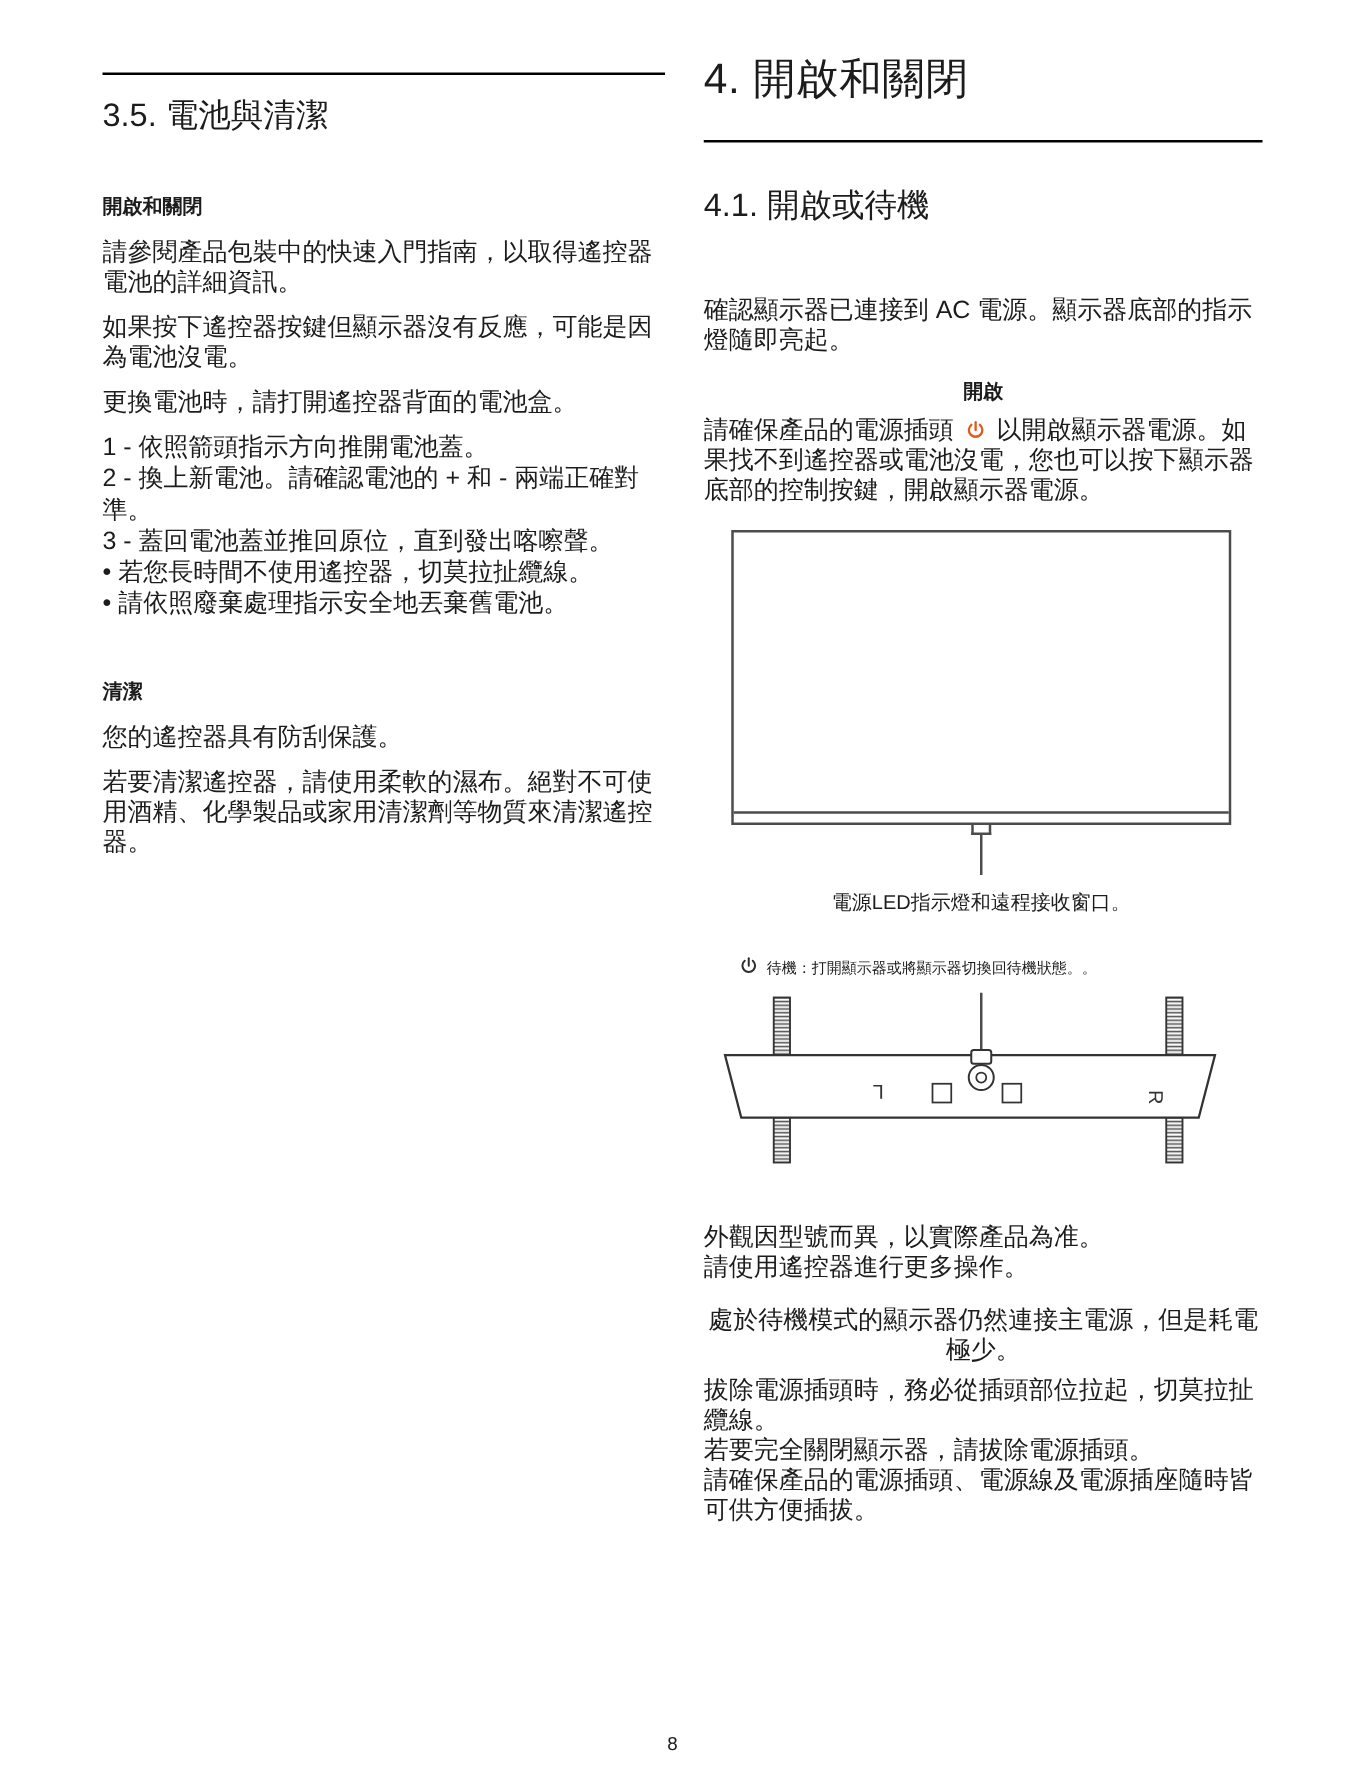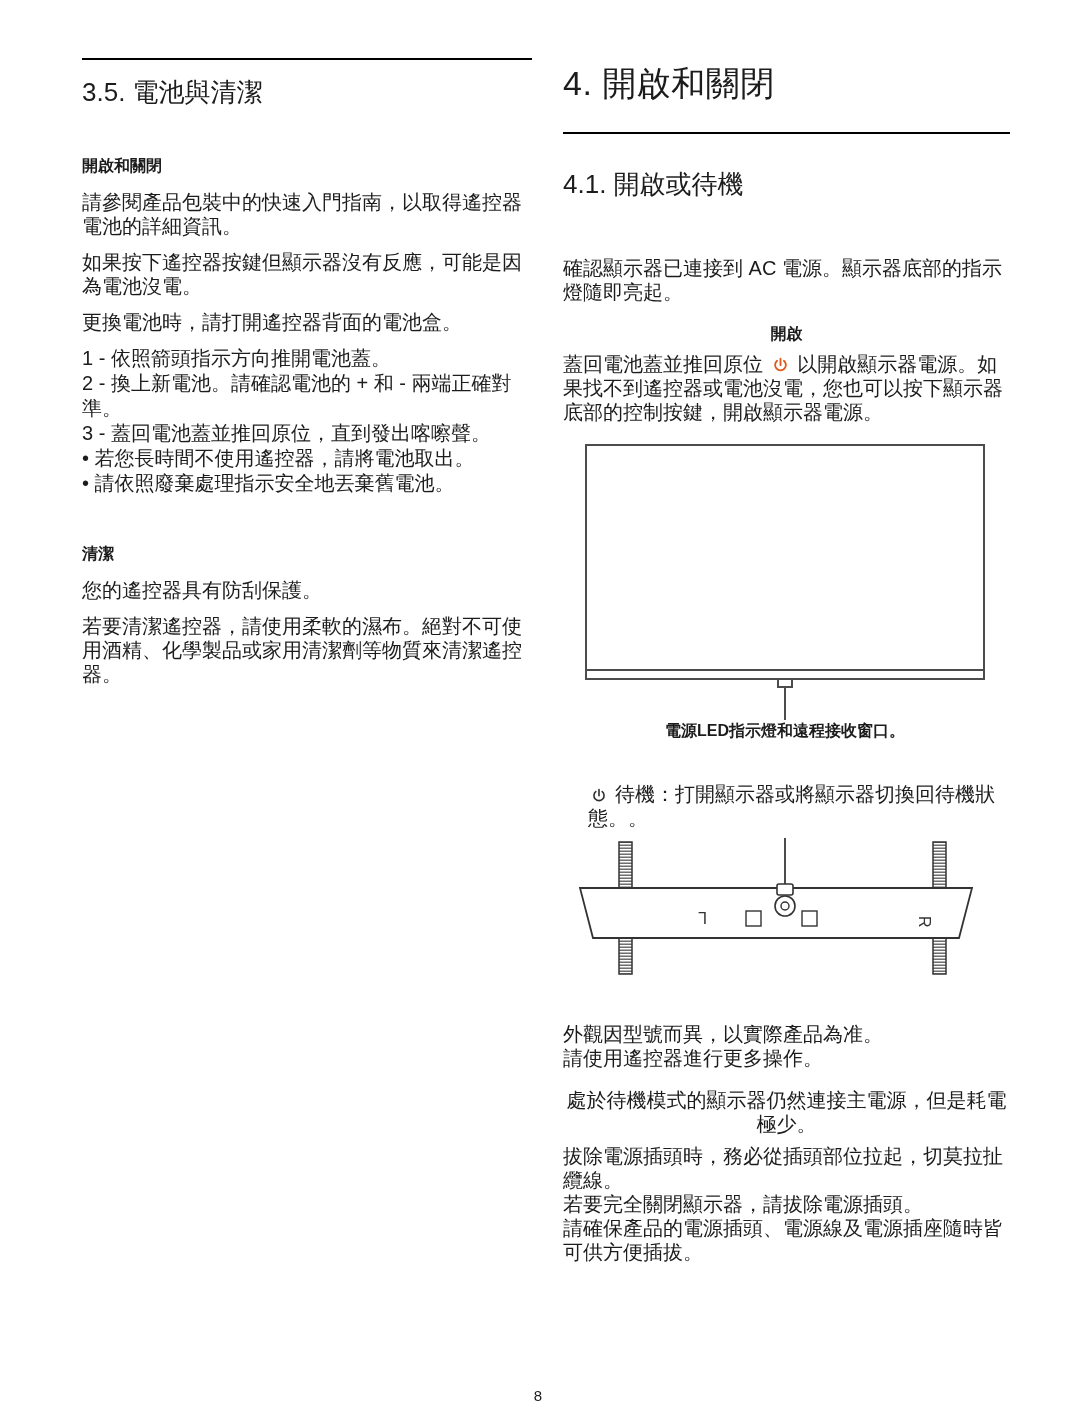--- a/index.html
+++ b/index.html
@@ -5,21 +5,21 @@
   * { margin:0; padding:0; box-sizing:border-box; }
   html,body { background:#ffffff; }
   body {
     position:relative;
     width:1076px; height:1416px;
     color:#1c1c1c;
     font-family:"Liberation Sans","DejaVu Sans",sans-serif;
     overflow:hidden;
   }
   .col-left  { position:absolute; left:82px;  top:58px; width:450px; }
-  .col-right { position:absolute; left:563px; top:64px; width:447px; }
+  .col-right { position:absolute; left:563px; top:44px; width:447px; }
 
   .rule { border-top:2px solid #000; }
 
   h1.chapter { font-size:34px; font-weight:400; line-height:38px; letter-spacing:0.5px; }
   .col-right .rule { margin-top:30px; }
   h2.section { font-size:26px; font-weight:400; line-height:32px; }
   .col-left h2.section { margin-top:16px; }
   .col-right h2.section { margin-top:34px; }
 
   .subhead { font-size:16px; font-weight:700; line-height:24px; }
@@ -35,24 +35,24 @@
   .intro { margin-top:56px; }
 
   .pwr-inline { display:inline-block; vertical-align:-3px; margin:0 3px; }
 
   
   .diagram1 { margin-top:20px; margin-left:22px; width:400px; }
   .tv-screen { width:400px; height:236px; border:2px solid #4c4c4c; position:relative; background:#fff; }
   .tv-bottom-strip { position:absolute; left:0; right:0; bottom:7px; border-top:2px solid #4c4c4c; }
   .tv-tab { width:16px; height:8px; border:2px solid #4c4c4c; border-top:none; margin:0 auto; background:#fff; }
   .pointer-v { width:2px; height:32px; background:#4c4c4c; margin:0 auto; }
-  .caption { text-align:center; margin-top:0; font-size:16px; line-height:22px;font-weight:bold; }
+  .caption { text-align:center; margin-top:12px; font-size:16px; line-height:22px; }
 
   
-  .standby-line { margin-top:40px; margin-left:25px; font-size:20px; line-height:24px;font-family:Liberation Serif, serif; }
+  .standby-line { margin-top:28px; margin-left:25px; font-size:12px; line-height:24px; }
   .diagram2 { display:block; margin-top:8px; margin-left:12px; }
 
   .notes { margin-top:42px; }
   .note-block { }
   .page-number { position:absolute; left:0; right:0; bottom:12px; text-align:center; font-size:15px; }
 </style>
 </head>
 <body>
 
 <div class="col-left">
@@ -61,41 +61,41 @@
 
   <div class="subhead mt-lg">開啟和關閉</div>
   <p class="mt-sm">請參閱產品包裝中的快速入門指南，以取得遙控器電池的詳細資訊。</p>
   <p class="mt-sm">如果按下遙控器按鍵但顯示器沒有反應，可能是因為電池沒電。</p>
   <p class="mt-sm">更換電池時，請打開遙控器背面的電池盒。</p>
 
   <div class="steps mt-sm">
     <div class="line">1 - 依照箭頭指示方向推開電池蓋。</div>
     <div class="line">2 - 換上新電池。請確認電池的 + 和 - 兩端正確對準。</div>
     <div class="line">3 - 蓋回電池蓋並推回原位，直到發出喀嚓聲。</div>
-    <div class="line">• 若您長時間不使用遙控器，請將電池取出。</div>
+    <div class="line">• 若您長時間不使用遙控器，切莫拉扯纜線。</div>
     <div class="line">• 請依照廢棄處理指示安全地丟棄舊電池。</div>
   </div>
 
   <div class="subhead mt-lg">清潔</div>
   <p class="mt-sm">您的遙控器具有防刮保護。</p>
   <p class="mt-sm">若要清潔遙控器，請使用柔軟的濕布。絕對不可使用酒精、化學製品或家用清潔劑等物質來清潔遙控器。</p>
 </div>
 
 <div class="col-right">
   <h1 class="chapter">4. 開啟和關閉</h1>
   <div class="rule"></div>
 
   <h2 class="section">4.1. 開啟或待機</h2>
 
   <p class="intro">確認顯示器已連接到 AC 電源。顯示器底部的指示燈隨即亮起。</p>
 
   <div class="subhead mt-md">開啟</div>
 
   <p class="mt-xs">
-    <span>蓋回電池蓋並推回原位</span>
+    <span>請確保產品的電源插頭</span>
     <svg class="pwr-inline" viewBox="0 0 24 24" width="17" height="17" fill="none" stroke-width="2.6" stroke-linecap="round" stroke="#e05a1e">
       <path d="M12 2.5v9"></path>
       <path d="M7.2 5.4a7.6 7.6 0 1 0 9.6 0"></path>
     </svg>
     <span>以開啟顯示器電源。如果找不到遙控器或電池沒電，您也可以按下顯示器底部的控制按鍵，開啟顯示器電源。</span>
   </p>
 
   <div class="diagram1">
     <div class="tv-screen">
       <div class="tv-bottom-strip"></div>

